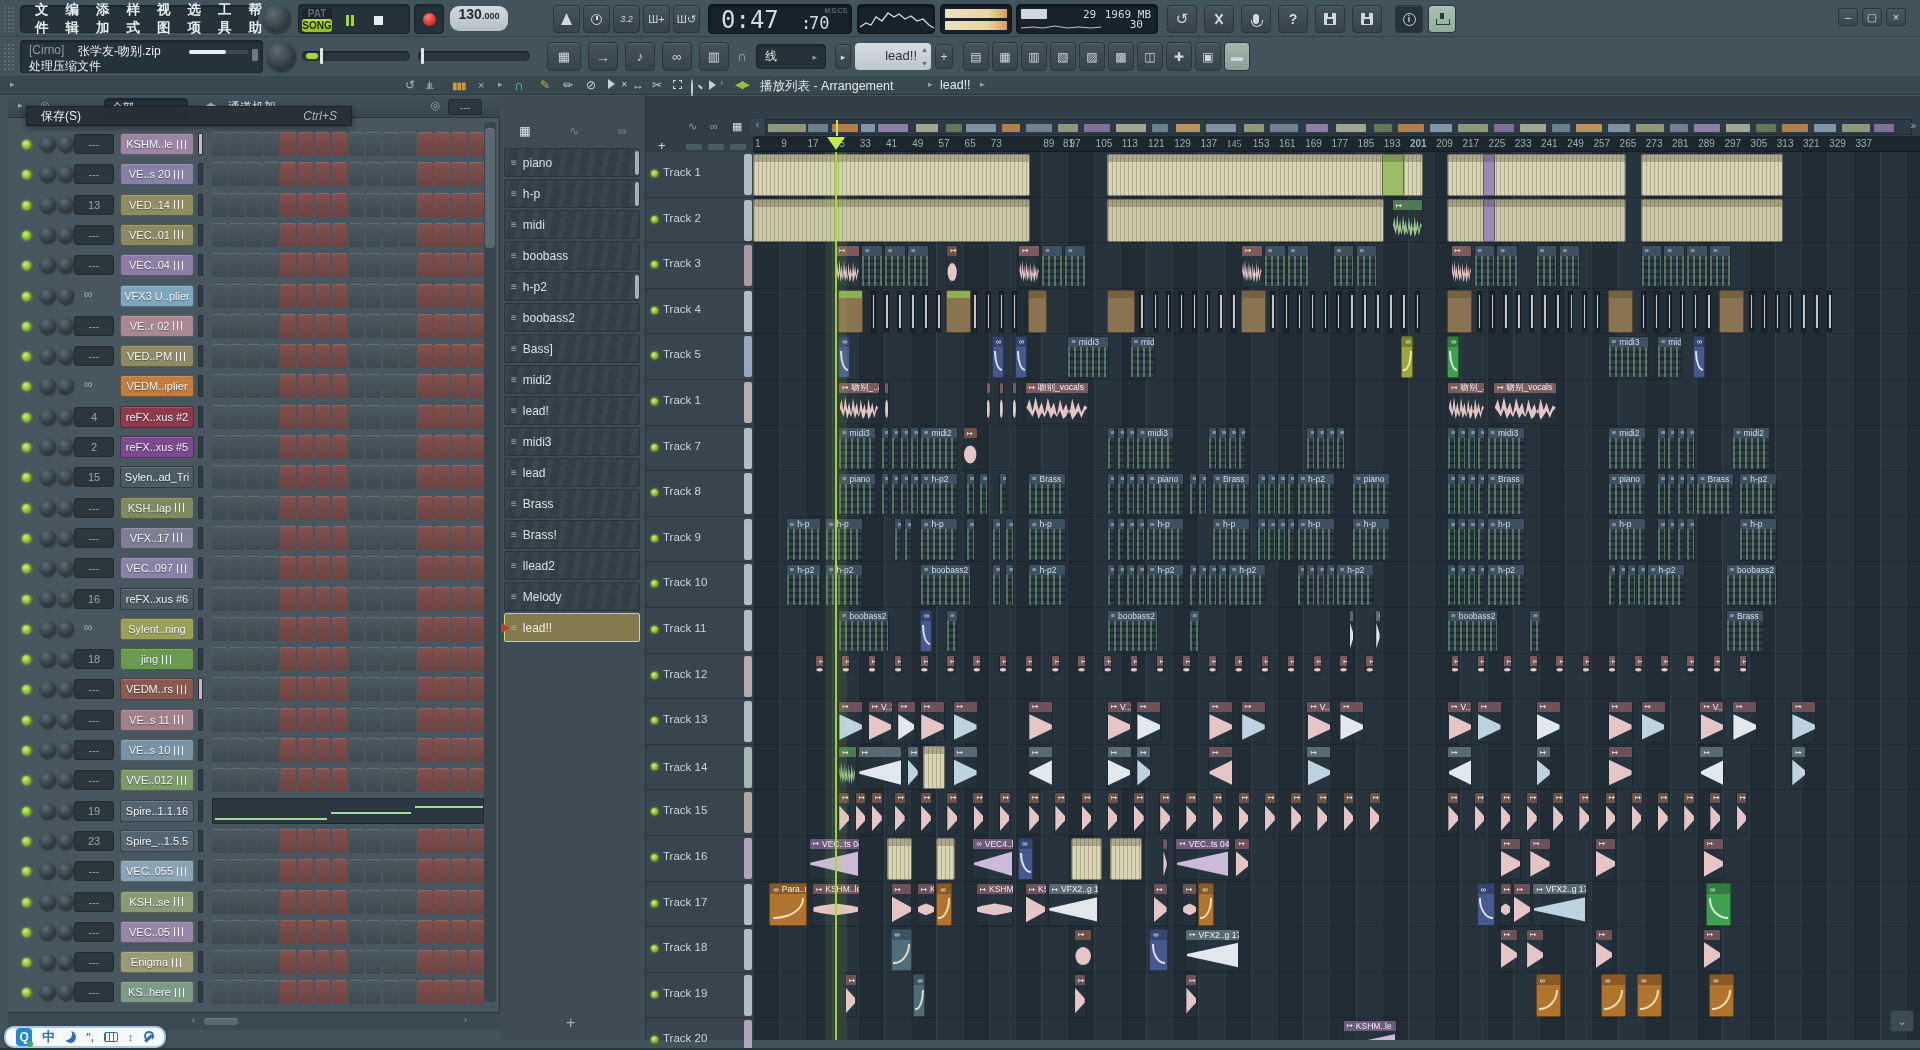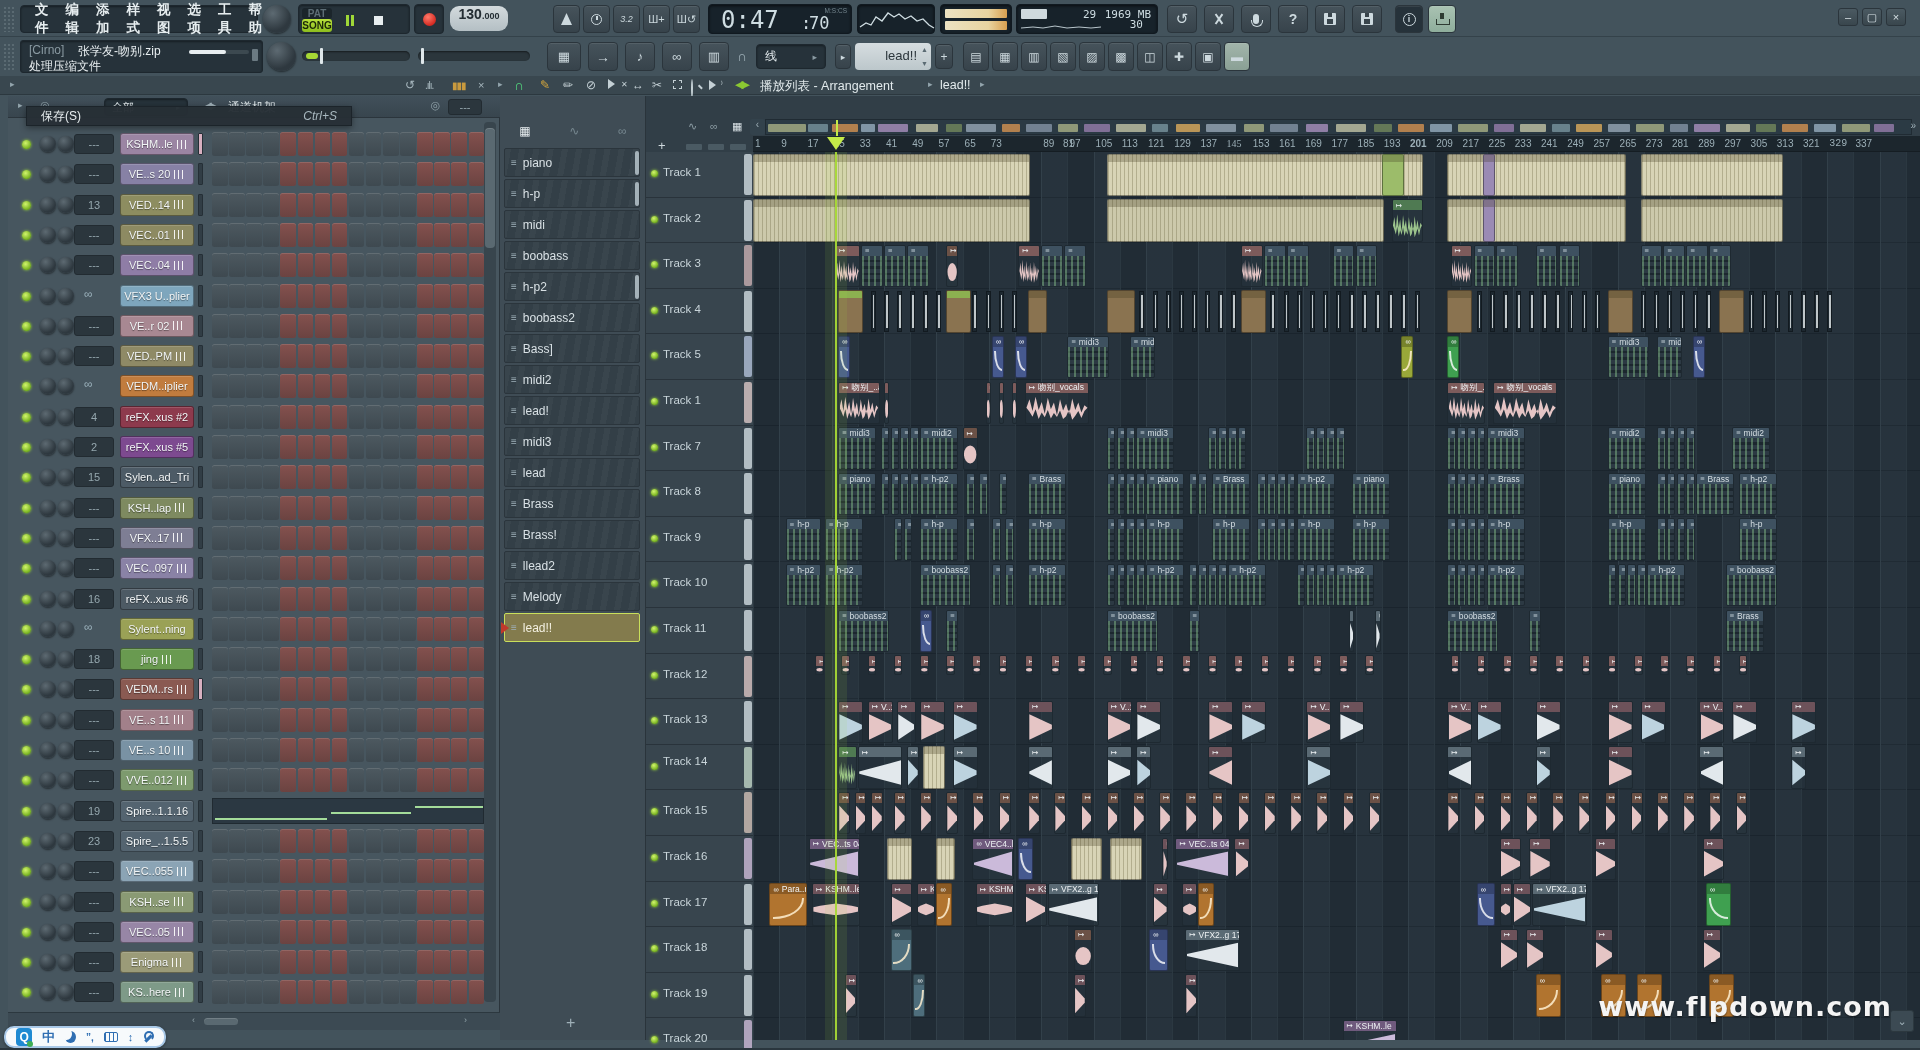--- a/index.html
+++ b/index.html
@@ -1274,21 +1274,21 @@
         <span class="tl-label" style="left: 814.2px; top: 2px;">249</span>
         <span class="tl-label" style="left: 840.4px; top: 2px;">257</span>
         <span class="tl-label" style="left: 866.6px; top: 2px;">265</span>
         <span class="tl-label" style="left: 892.8px; top: 2px;">273</span>
         <span class="tl-label" style="left: 919px; top: 2px;">281</span>
         <span class="tl-label" style="left: 945.2px; top: 2px;">289</span>
         <span class="tl-label" style="left: 971.4px; top: 2px;">297</span>
         <span class="tl-label" style="left: 997.6px; top: 2px;">305</span>
         <span class="tl-label" style="left: 1023.8px; top: 2px;">313</span>
         <span class="tl-label" style="left: 1050px; top: 2px;">321</span>
-        <span class="tl-label" style="left: 1076.2px; top: 2px; font-family: Liberation Mono, monospace;">329</span>
+        <span class="tl-label" style="left: 1076.2px; top: 2px;">329</span>
         <span class="tl-label" style="left: 1102.4px; top: 2px;">337</span>
       </div>
     <span class="abs" style="right:4px;top:24px;color:#9fb0b8;font-size:10px;">»</span>
 
     <div id="trackhdrs" class="abs" style="left:0;top:56px;width:107px;height:888px;background:#38454e;">
         <div class="trackhdr" style="top: 0px;">
           <div class="abs led-green" style="left: 5px; top: 18px; width: 7px; height: 7px;"></div>
           <span class="abs" style="left: 17px; top: 14px;">Track 1</span>
           <div class="tracktab" style="right: 1px; top: 2px; background: rgb(200, 210, 216); opacity: 0.85;"></div>
         </div>
@@ -1347,21 +1347,21 @@
           <span class="abs" style="left: 17px; top: 14px;">Track 12</span>
           <div class="tracktab" style="right: 1px; top: 2px; background: rgb(208, 188, 188); opacity: 0.85;"></div>
         </div>
         <div class="trackhdr" style="top: 547.2px;">
           <div class="abs led-green" style="left: 5px; top: 18px; width: 7px; height: 7px;"></div>
           <span class="abs" style="left: 17px; top: 14px;">Track 13</span>
           <div class="tracktab" style="right: 1px; top: 2px; background: rgb(200, 210, 216); opacity: 0.85;"></div>
         </div>
         <div class="trackhdr" style="top: 592.8px;">
           <div class="abs led-green" style="left: 5px; top: 18px; width: 7px; height: 7px;"></div>
-          <span class="abs" style="left: 17px; top: 10px;">Track 14</span>
+          <span class="abs" style="left: 17px; top: 16px;">Track 14</span>
           <div class="tracktab" style="right: 1px; top: 2px; background: rgb(184, 204, 192); opacity: 0.85;"></div>
         </div>
         <div class="trackhdr" style="top: 638.4px;">
           <div class="abs led-green" style="left: 5px; top: 18px; width: 7px; height: 7px;"></div>
           <span class="abs" style="left: 17px; top: 14px;">Track 15</span>
           <div class="tracktab" style="right: 1px; top: 2px; background: rgb(200, 184, 176); opacity: 0.85;"></div>
         </div>
         <div class="trackhdr" style="top: 684px;">
           <div class="abs led-green" style="left: 5px; top: 18px; width: 7px; height: 7px;"></div>
           <span class="abs" style="left: 17px; top: 14px;">Track 16</span>
@@ -3646,21 +3646,20 @@
           <div class="ca-w shape-swell" style="background: rgb(203, 186, 218);"></div>
         </div>
       </div>
 
     <div class="abs" style="left:179px;top:56px;width:22px;height:888px;background:rgba(170,230,70,.10);pointer-events:none;"></div>
     <div class="abs" style="left:189px;top:56px;width:2px;height:888px;background:#a6d835;opacity:.95;pointer-events:none;"></div>
     <div class="abs" style="left:181px;top:41px;width:0;height:0;border:9px solid transparent;border-top:13px solid #c4ea48;"></div>
 
     <div class="abs" style="right:6px;bottom:8px;width:24px;height:22px;background:#3c4a53;border:1px solid #2c383f;border-radius:3px;color:#9fb0b8;font-size:11px;text-align:center;line-height:20px;">⌄</div>
 
-    <div class="abs watermark" style="right:28px;bottom:18px;">www.flpdown.com</div>
   </div>
 
   <div class="abs ime" style="left:4px;top:1026px;width:162px;height:22px;">
     <span class="qbadge">Q</span>
     <span class="ch">中</span>
     <span class="i-moon"></span>
     <span class="ch" style="font-size:10px;">”,</span>
     <span class="i-kbd"></span>
     <span class="ch" style="font-size:11px;">↕</span>
     <span class="i-wrench"></span>

